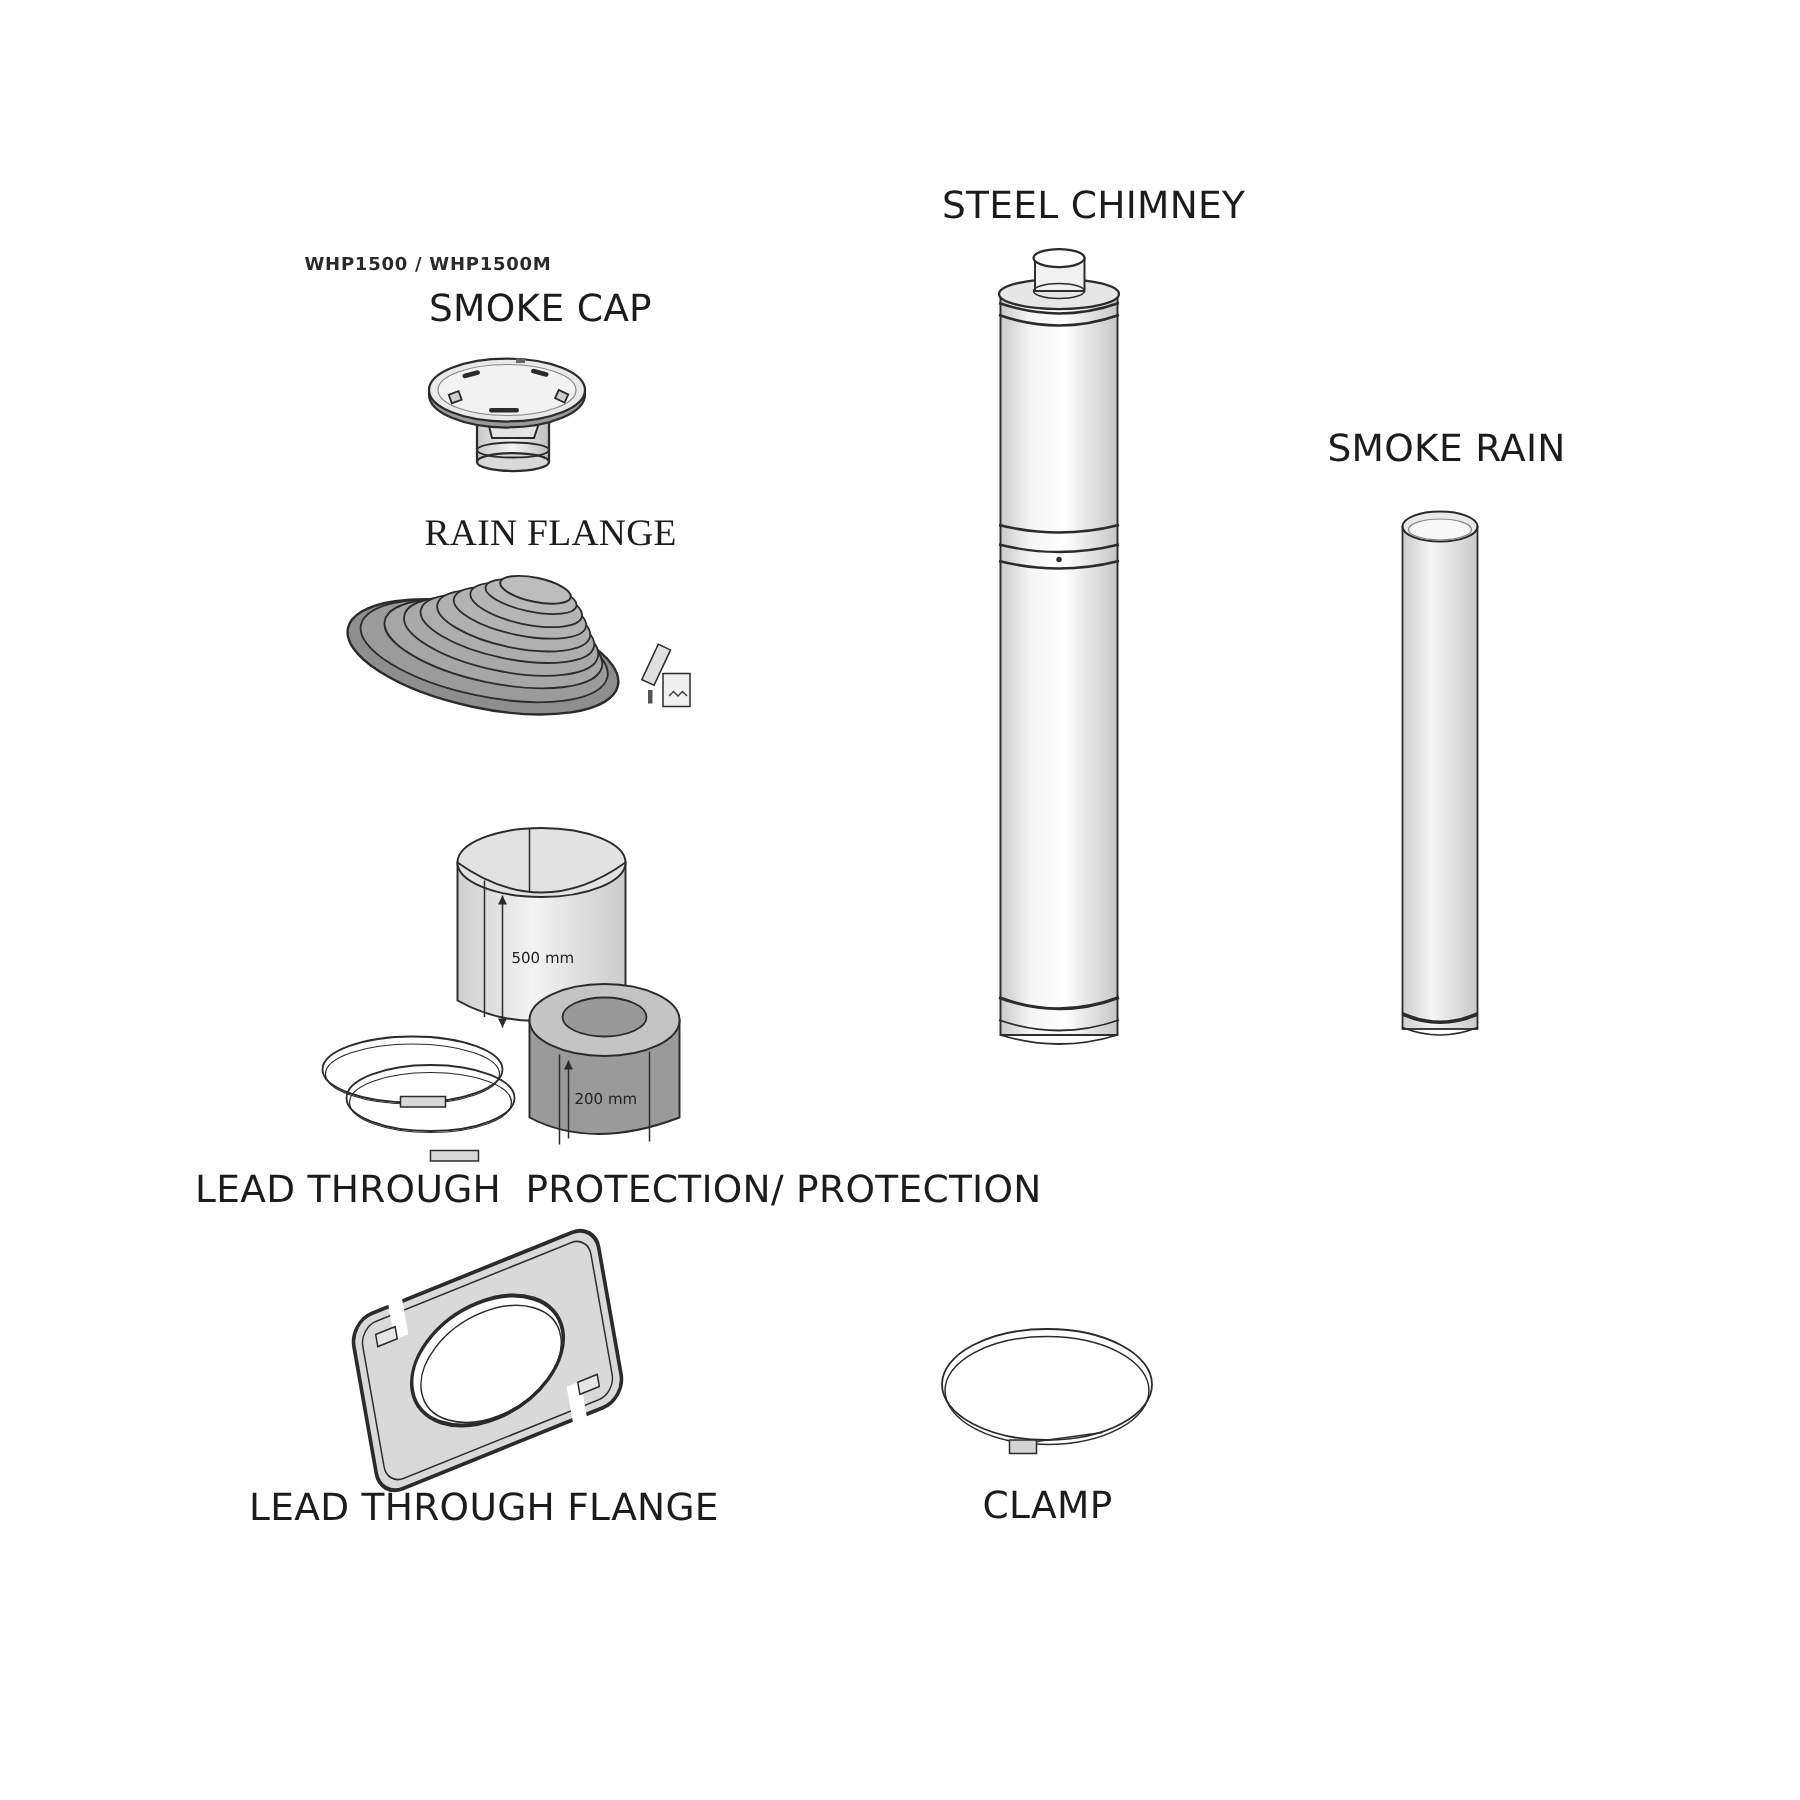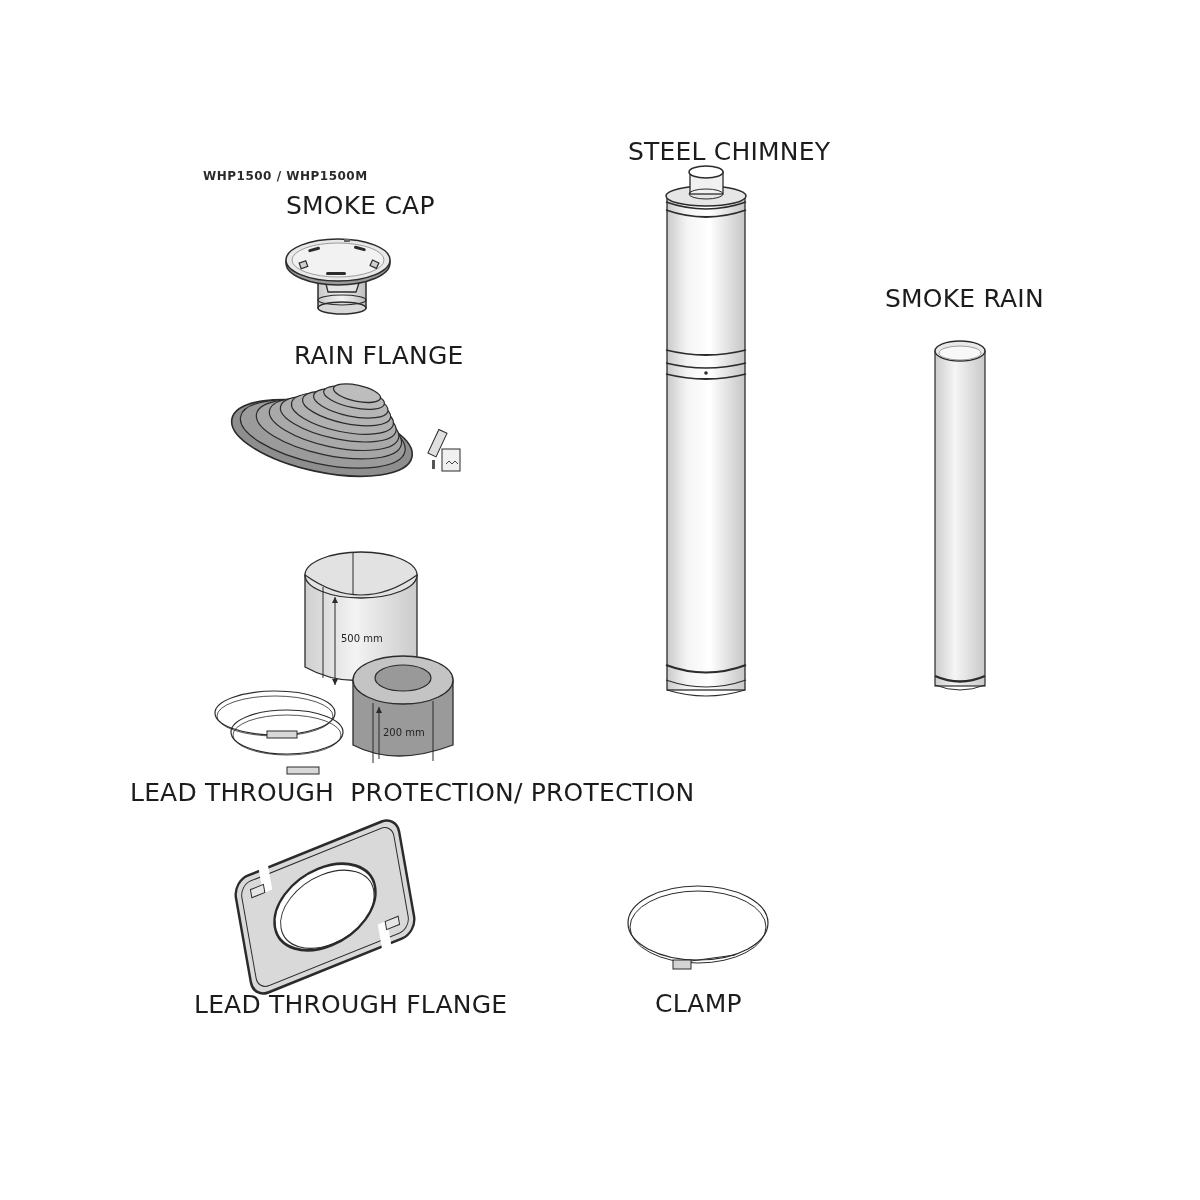--- a/index.html
+++ b/index.html
@@ -37,21 +37,21 @@
   <ellipse cx="68" cy="30" rx="46" ry="17" fill="#f2f2f2" stroke="#888" stroke-width="0.8"></ellipse>
 
   <rect x="56" y="42" width="20" height="3" rx="1.5" fill="#2b2b2b"></rect>
   <rect x="38" y="18" width="12" height="3" rx="1.5" fill="#2b2b2b" transform="rotate(-15 44 19)"></rect>
   <rect x="84" y="17" width="12" height="3" rx="1.5" fill="#2b2b2b" transform="rotate(15 90 18)"></rect>
   <rect x="30" y="32" width="7" height="6" fill="#cfcfcf" stroke="#2b2b2b" stroke-width="1.2" transform="rotate(-20 33 35)"></rect>
   <rect x="101" y="31" width="7" height="6" fill="#cfcfcf" stroke="#2b2b2b" stroke-width="1.2" transform="rotate(25 104 34)"></rect>
   <rect x="74" y="9" width="6" height="3" fill="#666"></rect>
 </svg>
 
-<div class="label" style="left:294px; top:343px;">RAIN FLANGE</div>
+<div class="label" style="left:283px; top:343px;font-family:Liberation Serif, serif;">RAIN FLANGE</div>
 <svg style="left:228px; top:378px;" width="260" height="110" viewBox="0 0 260 110">
   <g transform="rotate(12 95 55)">
     <ellipse cx="95" cy="60" rx="92" ry="34" fill="#8e8e8e" stroke="#2b2b2b" stroke-width="1.6"></ellipse>
     <ellipse cx="95" cy="56" rx="84" ry="30" fill="#9b9b9b" stroke="#2b2b2b" stroke-width="1.2"></ellipse>
     <ellipse cx="100" cy="50" rx="74" ry="26" fill="#a6a6a6" stroke="#2b2b2b" stroke-width="1.2"></ellipse>
     <ellipse cx="104" cy="44" rx="66" ry="23" fill="#a9a9a9" stroke="#2b2b2b" stroke-width="1.2"></ellipse>
     <ellipse cx="107" cy="38" rx="59" ry="20" fill="#adadad" stroke="#2b2b2b" stroke-width="1.2"></ellipse>
     <ellipse cx="110" cy="32" rx="52" ry="18" fill="#b0b0b0" stroke="#2b2b2b" stroke-width="1.2"></ellipse>
     <ellipse cx="113" cy="26" rx="45" ry="15" fill="#b3b3b3" stroke="#2b2b2b" stroke-width="1.2"></ellipse>
     <ellipse cx="116" cy="20" rx="38" ry="13" fill="#b5b5b5" stroke="#2b2b2b" stroke-width="1.2"></ellipse>
@@ -109,23 +109,23 @@
     <rect x="-88" y="-58" width="176" height="116" rx="16" fill="#d9d9d9" stroke="#2b2b2b" stroke-width="2.5"></rect>
     <rect x="-82" y="-52" width="164" height="104" rx="12" fill="none" stroke="#2b2b2b" stroke-width="1"></rect>
     <ellipse cx="0" cy="0" rx="54" ry="38" fill="#ffffff" stroke="#2b2b2b" stroke-width="2.5"></ellipse>
     <ellipse cx="2" cy="3" rx="50" ry="34" fill="none" stroke="#2b2b2b" stroke-width="1"></ellipse>
     <rect x="-60" y="-62" width="10" height="26" fill="#ffffff"></rect>
     <rect x="50" y="36" width="10" height="26" fill="#ffffff"></rect>
     <rect x="-72" y="-44" width="14" height="8" fill="#e6e6e6" stroke="#2b2b2b" stroke-width="1"></rect>
     <rect x="58" y="36" width="14" height="8" fill="#e6e6e6" stroke="#2b2b2b" stroke-width="1"></rect>
   </g>
 </svg>
-<div class="label" style="left:166px; top:992px;margin-left:28px;">LEAD THROUGH FLANGE</div>
+<div class="label" style="left:166px; top:992px;">LEAD THROUGH FLANGE</div>
 
-<div class="label" style="left:628px; top:124px;margin-top:15px;">STEEL CHIMNEY</div>
+<div class="label" style="left:628px; top:124px;">STEEL CHIMNEY</div>
 <svg style="left:655px; top:160px;" width="110" height="545" viewBox="0 0 110 545">
   <defs>
     <linearGradient id="chimG" x1="0" x2="1">
       <stop offset="0" stop-color="#cacaca"></stop>
         <stop offset="0.25" stop-color="#f4f4f4"></stop>
       <stop offset="0.55" stop-color="#ffffff"></stop>
         <stop offset="1" stop-color="#c6c6c6"></stop>
     </linearGradient>
   </defs>
 

